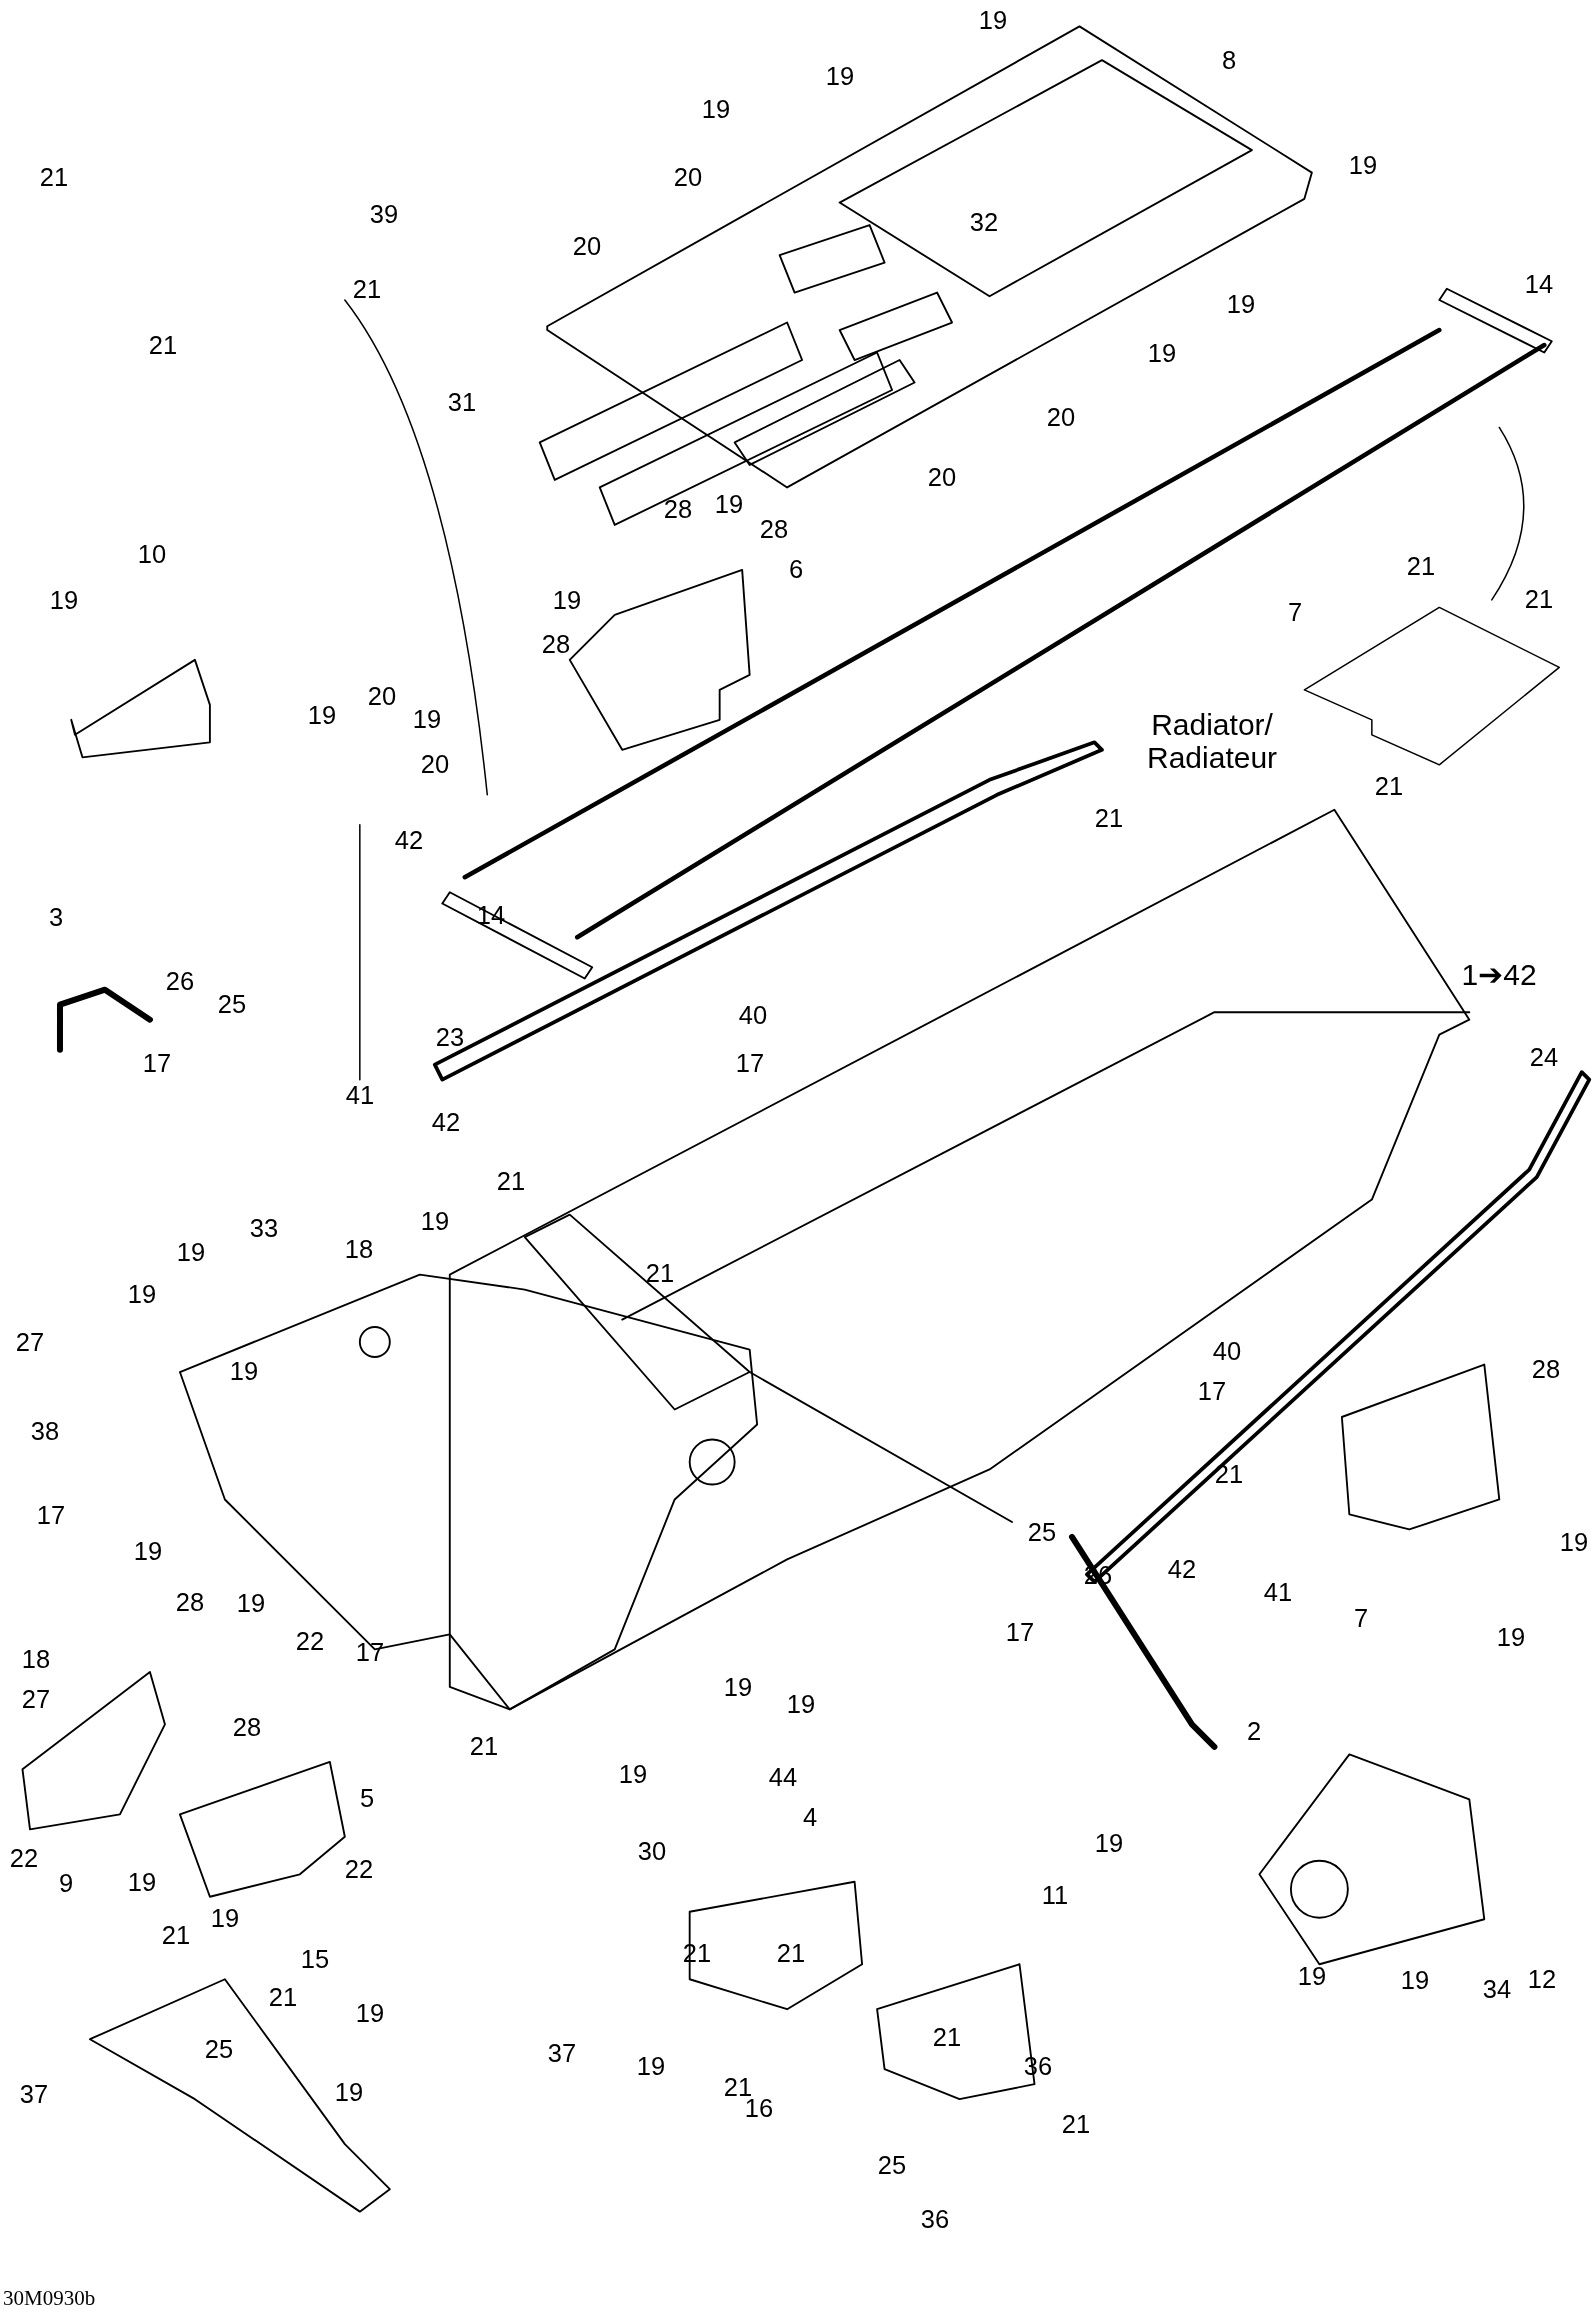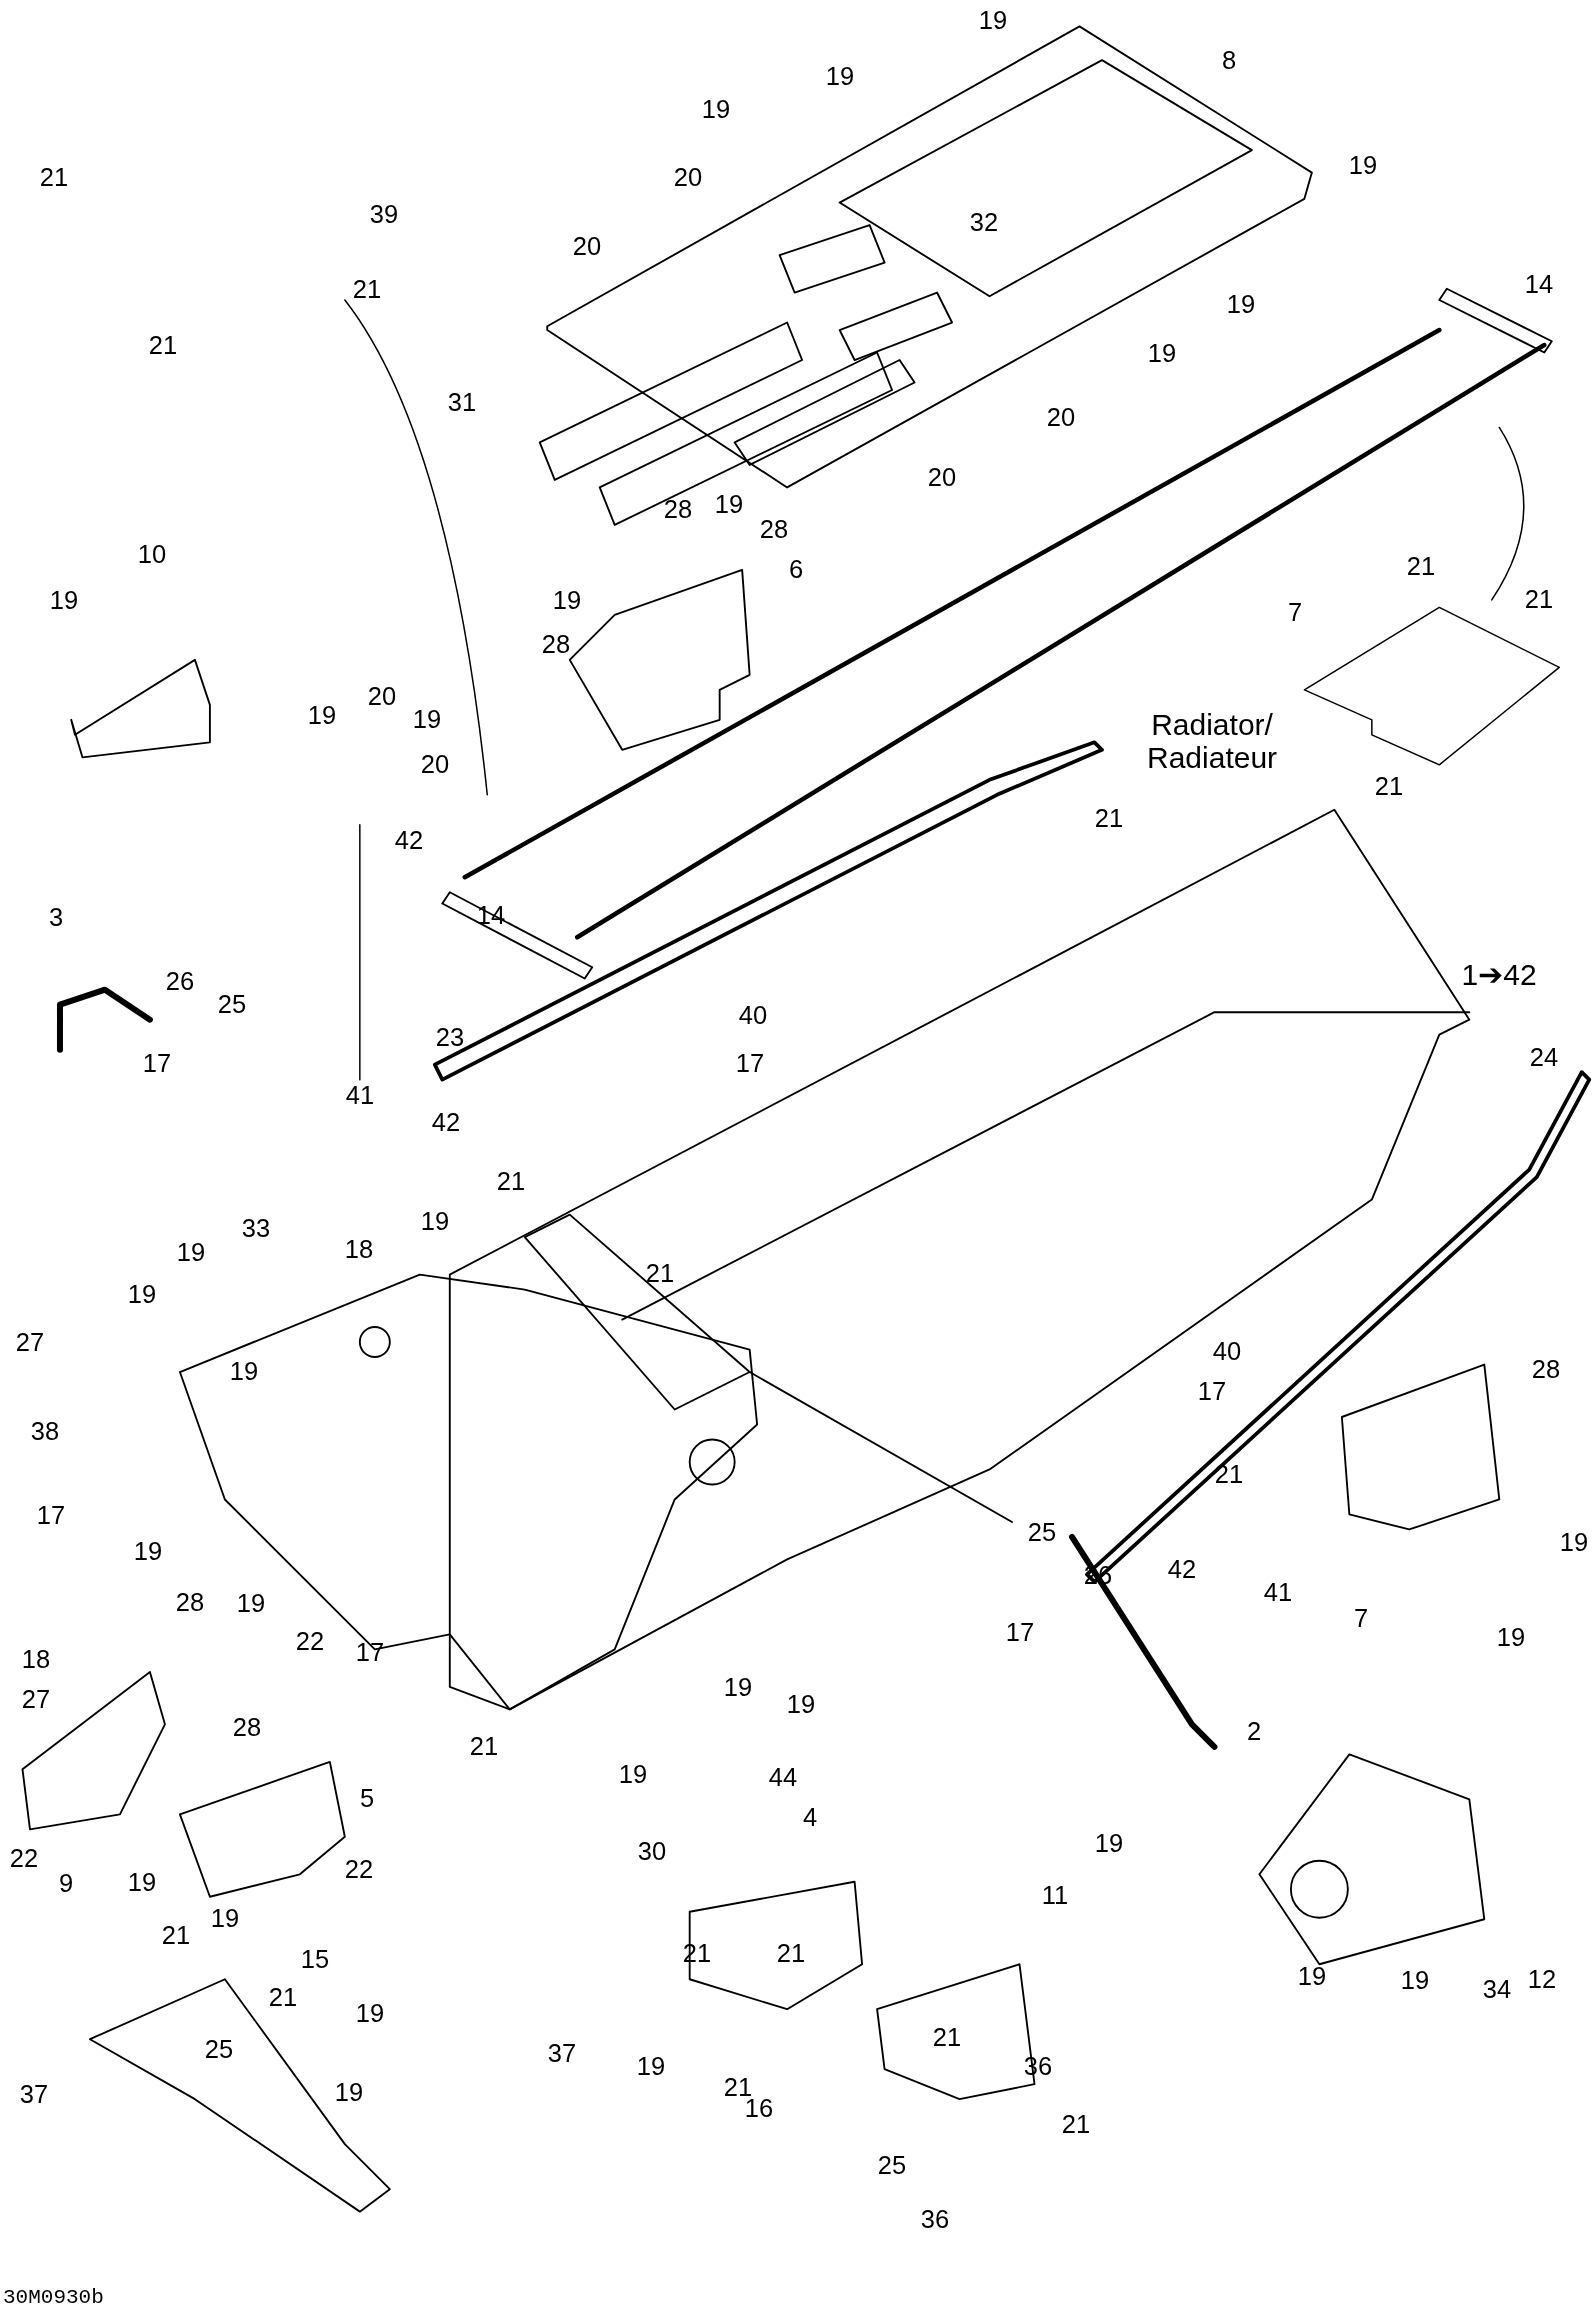--- a/index.html
+++ b/index.html
@@ -1,20 +1,20 @@
 <!DOCTYPE html>
 <html style="font-size:12px"><head>
 <meta charset="utf-8">
 <style>
   html, body { margin:0; padding:0; background:#ffffff; }
   body { width:1596px; height:2319px; position:relative; overflow:hidden; font-family:"Liberation Sans", sans-serif; color:#000; }
   #art { position:absolute; left:0; top:0; width:1596px; height:2319px; }
   .lbl { position:absolute; font-family:"Liberation Sans", sans-serif; font-size:25.5px; line-height:25.5px; color:#000; white-space:nowrap; transform:translate(-50%,-50%); }
   .big { font-size:30px; line-height:31.5px; }
-  .code { position:absolute; left:3px; top:2286px; font-size:21px; font-family:Liberation Mono, monospace; }
+  .code { position:absolute; left:3px; top:2286px; font-size:21px; font-family:Liberation Serif, serif; }
   .radlbl { position:absolute; left:1147px; top:708px; font-size:30px; line-height:33px; text-align:center; }
 </style>
 </head>
 <body>
 
 <svg id="art" viewBox="0 0 2129 3093" xmlns="http://www.w3.org/2000/svg" fill="none" stroke="#000" stroke-width="2.5" stroke-linejoin="round" stroke-linecap="round">
 
   <g>
     <path d="M730 435 L1440 35 L1750 230 L1740 265 L1050 650 L730 440 Z"></path>
     <path d="M1120 270 L1470 80 L1670 200 L1320 395 Z"></path>
@@ -124,21 +124,21 @@
 <div class="lbl" style="left:232px;top:1005px">25</div>
 <div class="lbl" style="left:753px;top:1016px">40</div>
 <div class="lbl" style="left:450px;top:1038px">23</div>
 <div class="lbl" style="left:157px;top:1064px">17</div>
 <div class="lbl" style="left:750px;top:1064px">17</div>
 <div class="lbl" style="left:1544px;top:1058px">24</div>
 <div class="lbl" style="left:360px;top:1096px">41</div>
 <div class="lbl" style="left:446px;top:1123px">42</div>
 <div class="lbl" style="left:511px;top:1182px">21</div>
 <div class="lbl" style="left:435px;top:1222px">19</div>
-<div class="lbl" style="left:256px;top:1229px">33</div>
+<div class="lbl" style="left:264px;top:1229px">33</div>
 <div class="lbl" style="left:359px;top:1250px">18</div>
 <div class="lbl" style="left:191px;top:1253px">19</div>
 <div class="lbl" style="left:660px;top:1274px">21</div>
 <div class="lbl" style="left:142px;top:1295px">19</div>
 <div class="lbl" style="left:30px;top:1343px">27</div>
 <div class="lbl" style="left:244px;top:1372px">19</div>
 <div class="lbl" style="left:1227px;top:1352px">40</div>
 <div class="lbl" style="left:1212px;top:1392px">17</div>
 <div class="lbl" style="left:1546px;top:1370px">28</div>
 <div class="lbl" style="left:45px;top:1432px">38</div>

